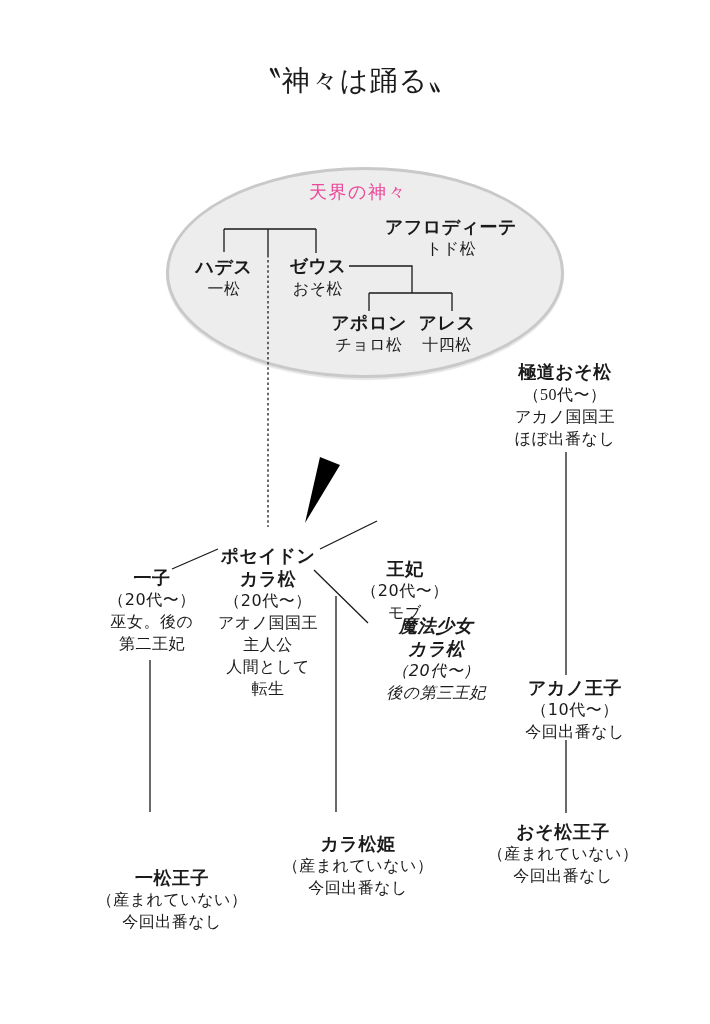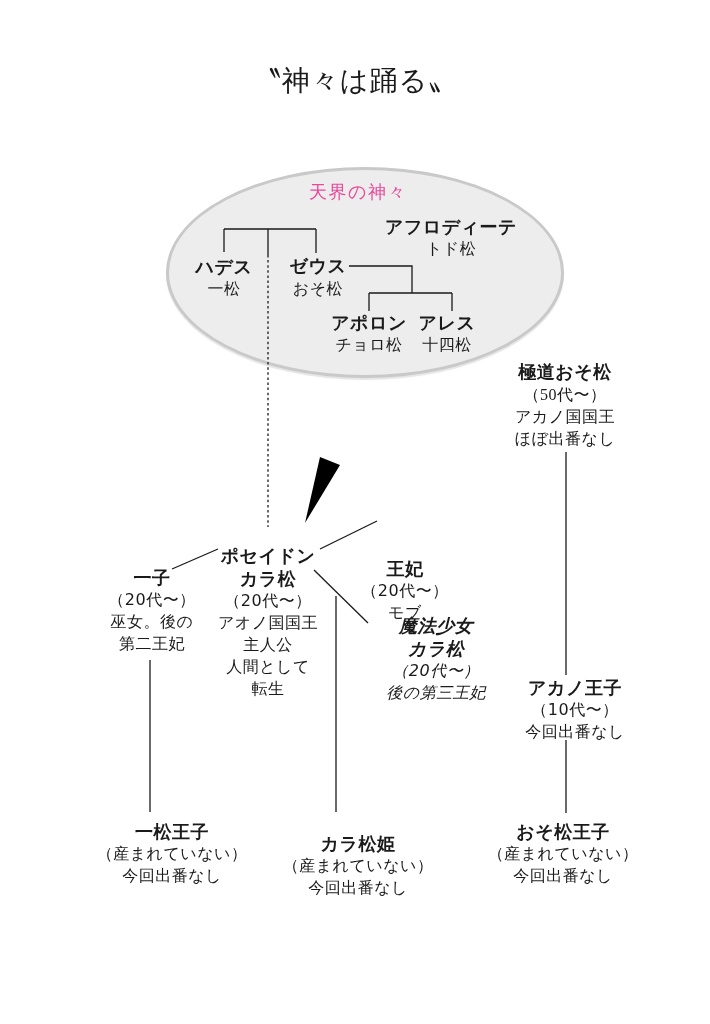--- a/index.html
+++ b/index.html
@@ -118,21 +118,21 @@
     <div class="detail">（20代〜）</div>
     <div class="detail">後の第三王妃</div>
   </div>
 
   <div class="block" style="left:575px;top:676px;">
     <div class="name">アカノ王子</div>
     <div class="detail">（10代〜）</div>
     <div class="detail">今回出番なし</div>
   </div>
 
-  <div class="block" style="left:172px;top:820px;">
+  <div class="block" style="left:172px;top:866px;">
     <div class="name">一松王子</div>
     <div class="detail">（産まれていない）</div>
     <div class="detail">今回出番なし</div>
   </div>
   <div class="block" style="left:358px;top:820px;margin-top:12px;">
     <div class="name">カラ松姫</div>
     <div class="detail">（産まれていない）</div>
     <div class="detail">今回出番なし</div>
   </div>
   <div class="block" style="left:563px;top:820px;">

